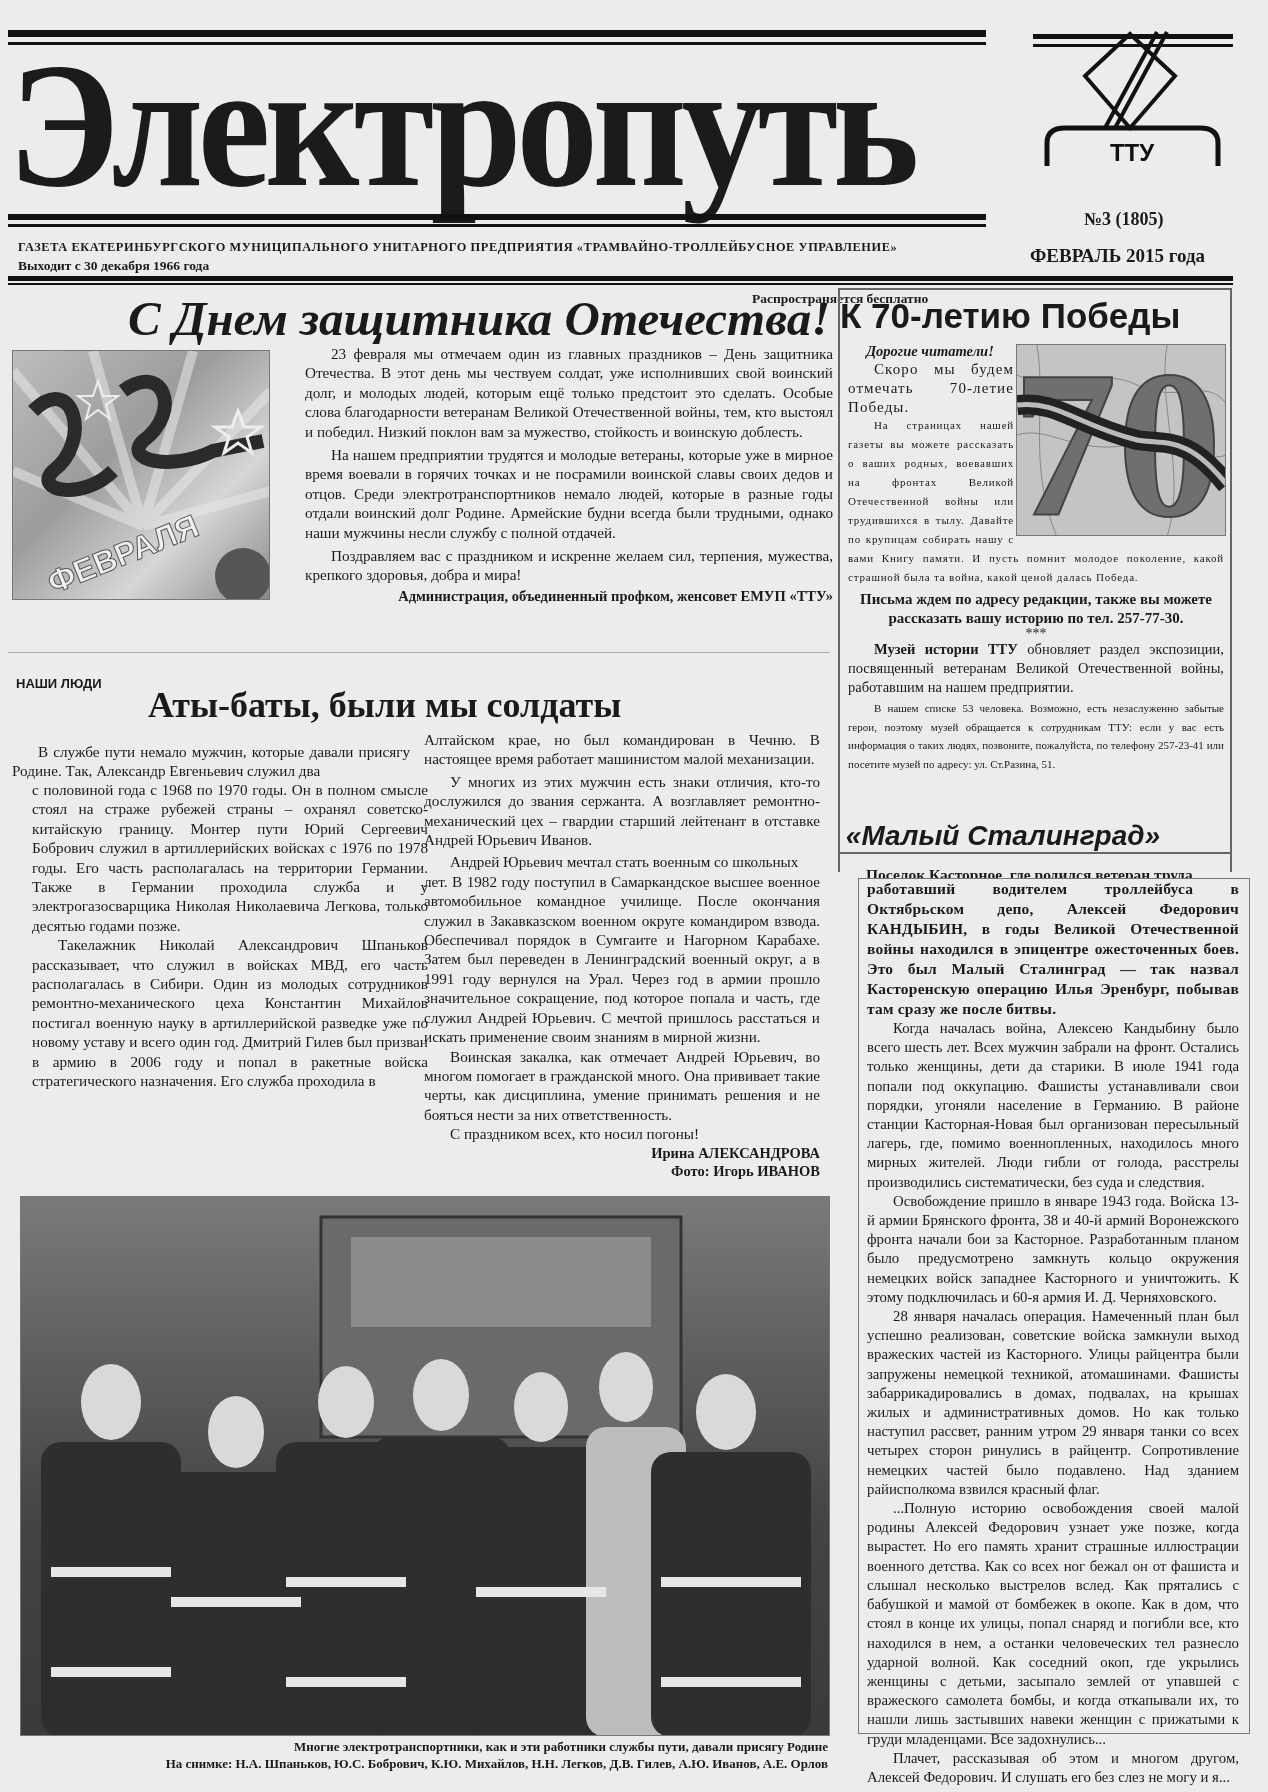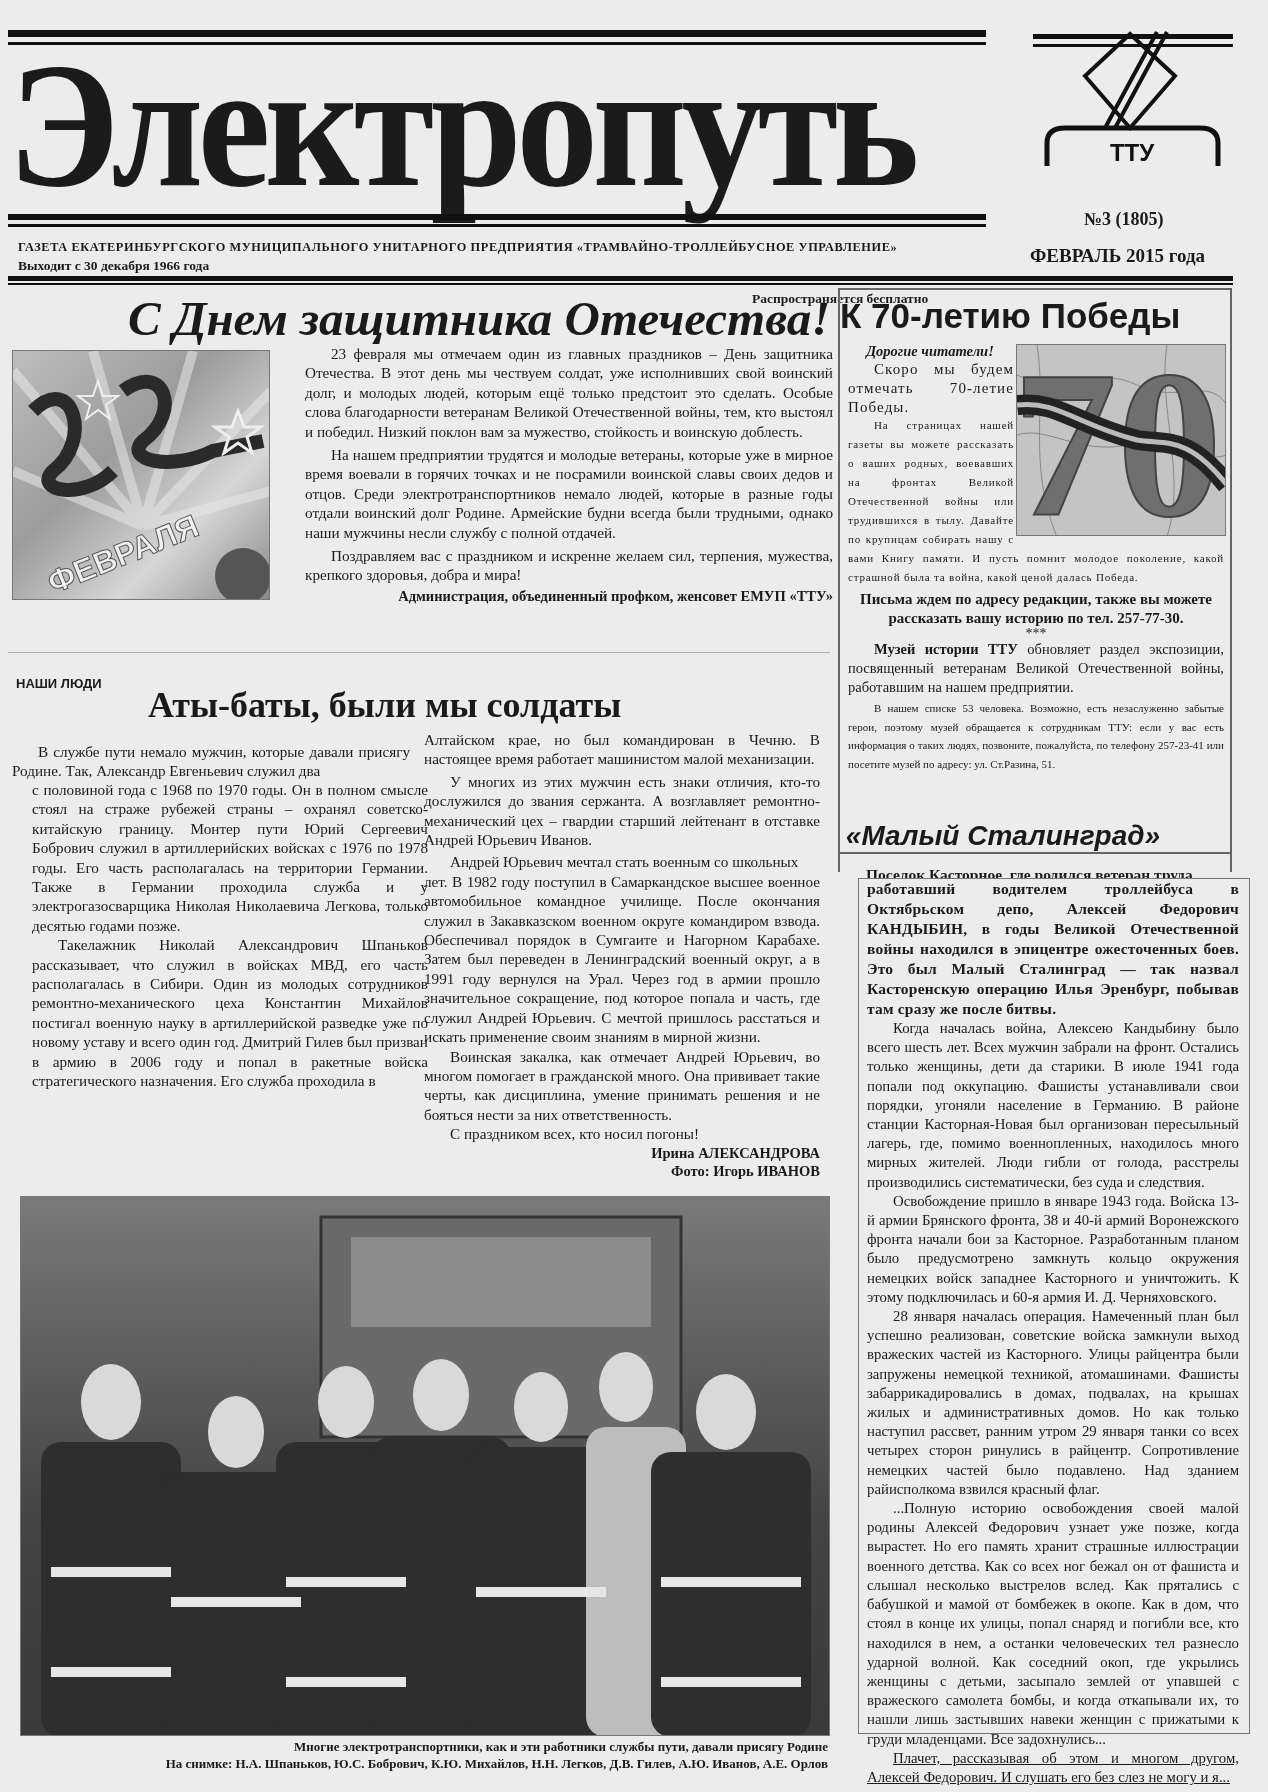--- a/index.html
+++ b/index.html
@@ -206,17 +206,17 @@
   <div class="abs h-sans" style="left:838px;top:820px;width:330px;text-align:center;font-style:italic;font-size:28px;">«Малый Сталинград»</div>
   <div class="abs" style="left:866px;top:866px;font-size:15.5px;font-weight:700;white-space:nowrap;height:12px;overflow:hidden;">Поселок Касторное, где родился ветеран труда,</div>
 
   <div class="box" style="left:858px;top:878px;width:392px;height:856px;border-color:#777;border-width:1.5px;">
     <div class="abs" style="left:8px;top:0;width:372px;">
       <p class="p b" style="font-size:15.5px;line-height:20px;text-indent:0;letter-spacing:0.2px;">работавший водителем троллейбуса в Октябрьском депо, Алексей Федорович КАНДЫБИН, в годы Великой Отечественной войны находился в эпицентре ожесточенных боев. Это был Малый Сталинград — так назвал Касторенскую операцию Илья Эренбург, побывав там сразу же после битвы.</p>
       <p class="p" style="font-size:14.8px;line-height:19.2px;">Когда началась война, Алексею Кандыбину было всего шесть лет. Всех мужчин забрали на фронт. Остались только женщины, дети да старики. В июле 1941 года попали под оккупацию. Фашисты устанавливали свои порядки, угоняли население в Германию. В районе станции Касторная-Новая был организован пересыльный лагерь, где, помимо военнопленных, находилось много мирных жителей. Люди гибли от голода, расстрелы производились систематически, без суда и следствия.</p>
       <p class="p" style="font-size:14.8px;line-height:19.2px;">Освобождение пришло в январе 1943 года. Войска 13-й армии Брянского фронта, 38 и 40-й армий Воронежского фронта начали бои за Касторное. Разработанным планом было предусмотрено замкнуть кольцо окружения немецких войск западнее Касторного и уничтожить. К этому подключилась и 60-я армия И. Д. Черняховского.</p>
       <p class="p" style="font-size:14.8px;line-height:19.2px;">28 января началась операция. Намеченный план был успешно реализован, советские войска замкнули выход вражеских частей из Касторного. Улицы райцентра были запружены немецкой техникой, атомашинами. Фашисты забаррикадировались в домах, подвалах, на крышах жилых и административных домов. Но как только наступил рассвет, ранним утром 29 января танки со всех четырех сторон ринулись в райцентр. Сопротивление немецких частей было подавлено. Над зданием райисполкома взвился красный флаг.</p>
       <p class="p" style="font-size:14.8px;line-height:19.2px;">...Полную историю освобождения своей малой родины Алексей Федорович узнает уже позже, когда вырастет. Но его память хранит страшные иллюстрации военного детства. Как со всех ног бежал он от фашиста и слышал несколько выстрелов вслед. Как прятались с бабушкой и мамой от бомбежек в окопе. Как в дом, что стоял в конце их улицы, попал снаряд и погибли все, кто находился в нем, а останки человеческих тел разнесло ударной волной. Как соседний окоп, где укрылись женщины с детьми, засыпало землей от упавшей с вражеского самолета бомбы, и когда откапывали их, то нашли лишь застывших навеки женщин с прижатыми к груди младенцами. Все задохнулись...</p>
-      <p class="p" style="font-size:14.8px;line-height:19.2px;text-decoration:underline;">Плачет, рассказывая об этом и многом другом, Алексей Федорович. И слушать его без слез не могу и я...</p>
+      <p class="p" style="font-size:14.8px;line-height:19.2px;">Плачет, рассказывая об этом и многом другом, Алексей Федорович. И слушать его без слез не могу и я...</p>
 
     </div>
   </div>
 </section>
 
 </body></html>

